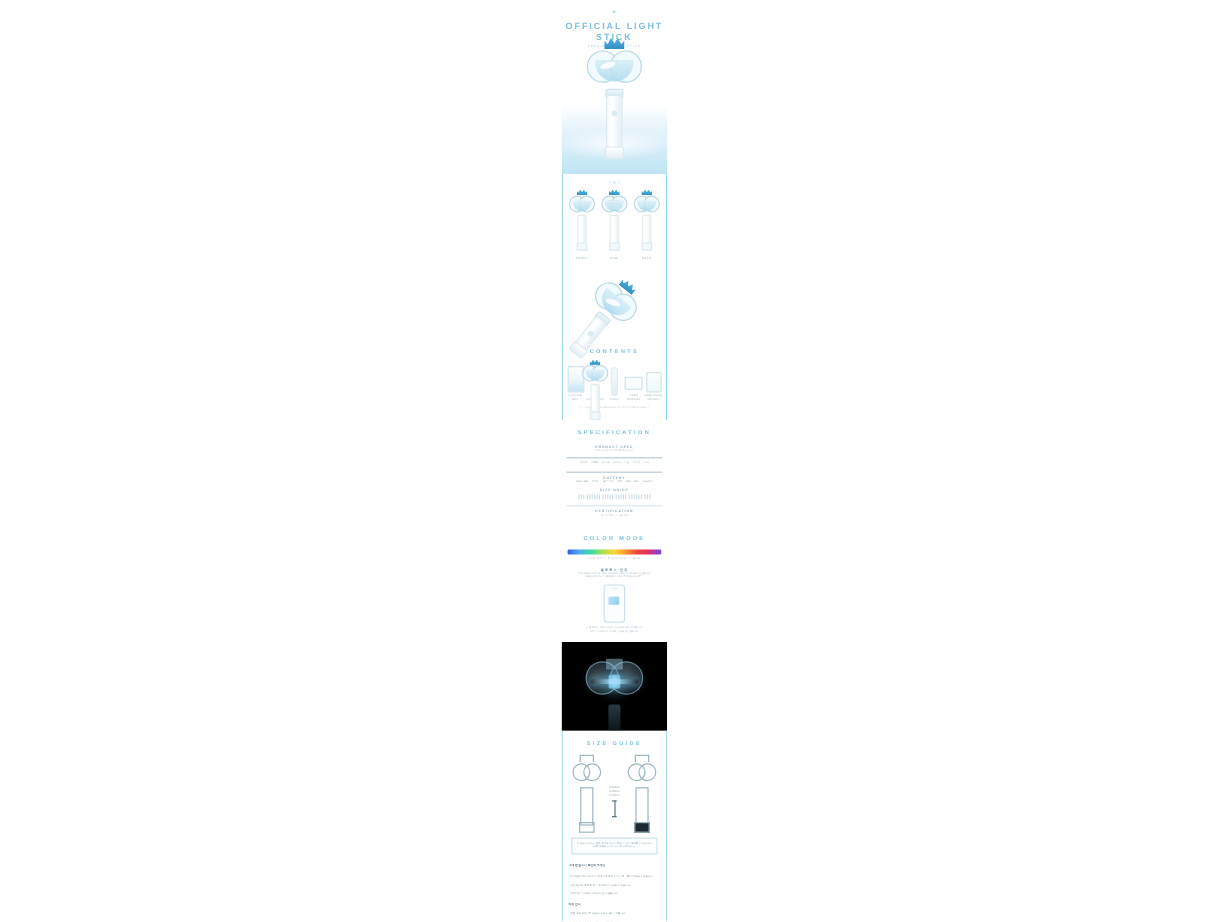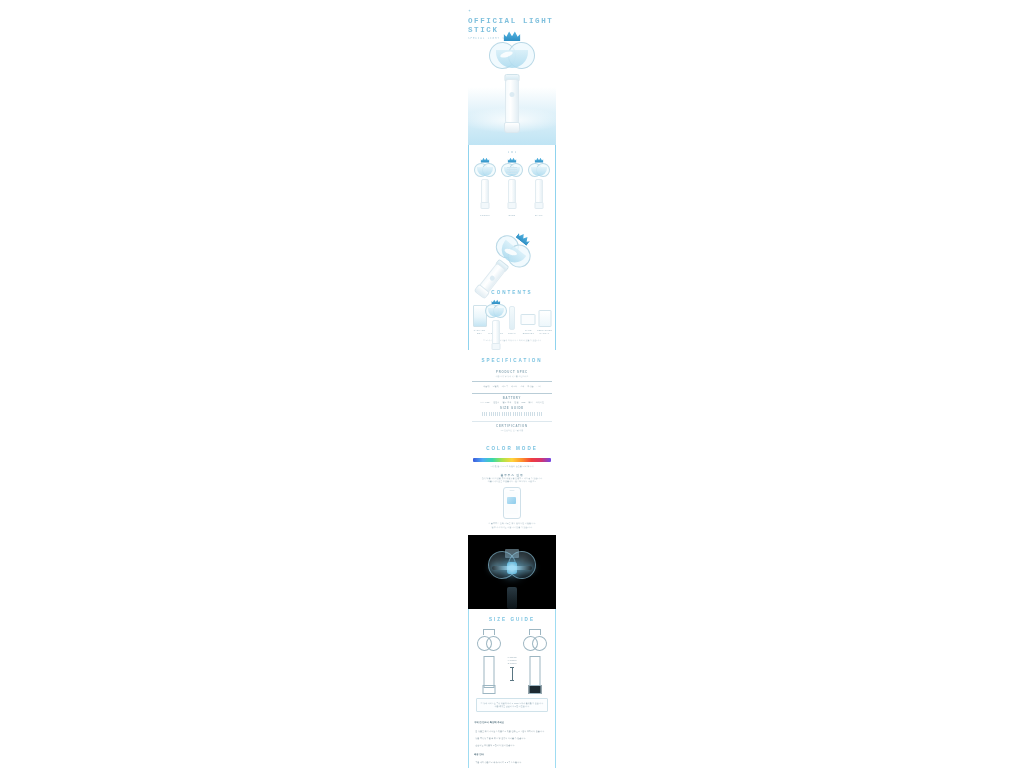--- a/index.html
+++ b/index.html
@@ -19,21 +19,21 @@
   .hero{position:relative;width:88px;height:145px;background:#fff;overflow:hidden;}
   .hero-water{
     position:absolute;left:0;bottom:0;width:88px;height:58px;
     background:linear-gradient(180deg,rgba(255,255,255,0) 0%,#d8eef8 55%,#bfe4f4 100%);
   }
   .hero-water:after{
     content:"";position:absolute;left:-8px;bottom:12px;width:104px;height:26px;
     border-radius:50%;
     background:radial-gradient(ellipse at 50% 50%,rgba(255,255,255,.85) 0%,rgba(255,255,255,0) 70%);
   }
-  .logo-wrap{position:absolute;left:0;top:8px;width:88px;font-family:Liberation Mono, monospace;}
+  .logo-wrap{position:absolute;left:0;top:8px;width:88px;text-align:center;}
   .logo-mark{
     font-size:5px;letter-spacing:.5px;color:#9dcfe4;line-height:6px;
   }
   .logo-title{
     margin-top:3px;font-size:7.5px;font-weight:700;letter-spacing:1.6px;
     color:#7fc0dd;line-height:9px;
   }
   .logo-sub{
     margin-top:2px;font-size:2.6px;letter-spacing:.9px;color:#a9cfe0;line-height:4px;
   }

